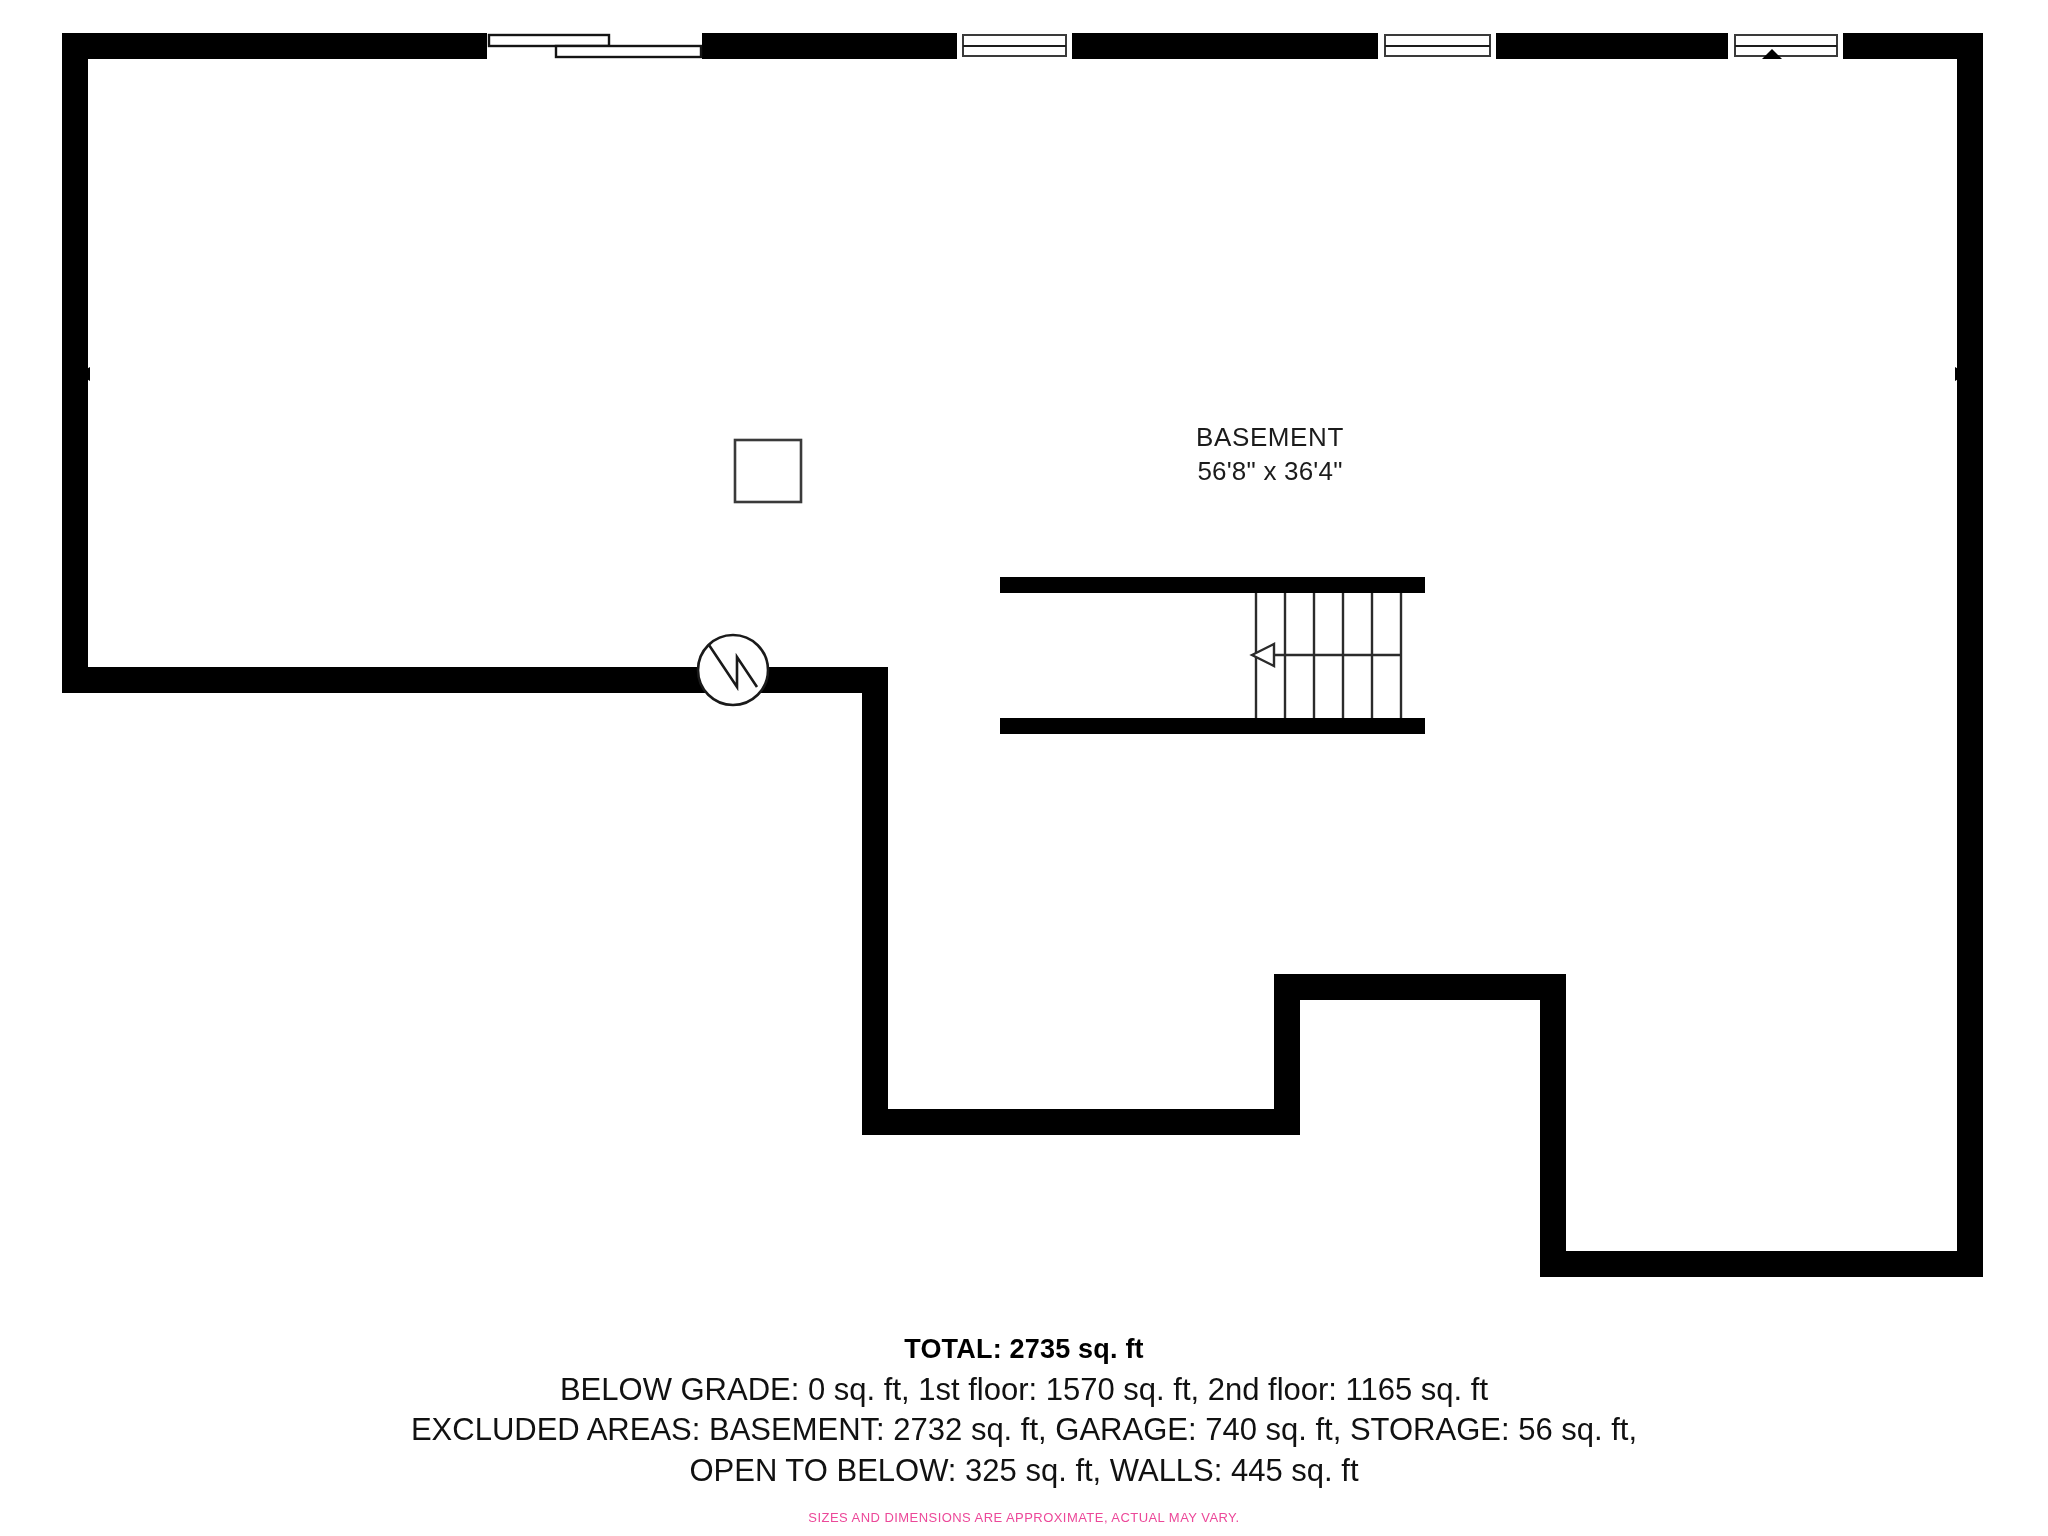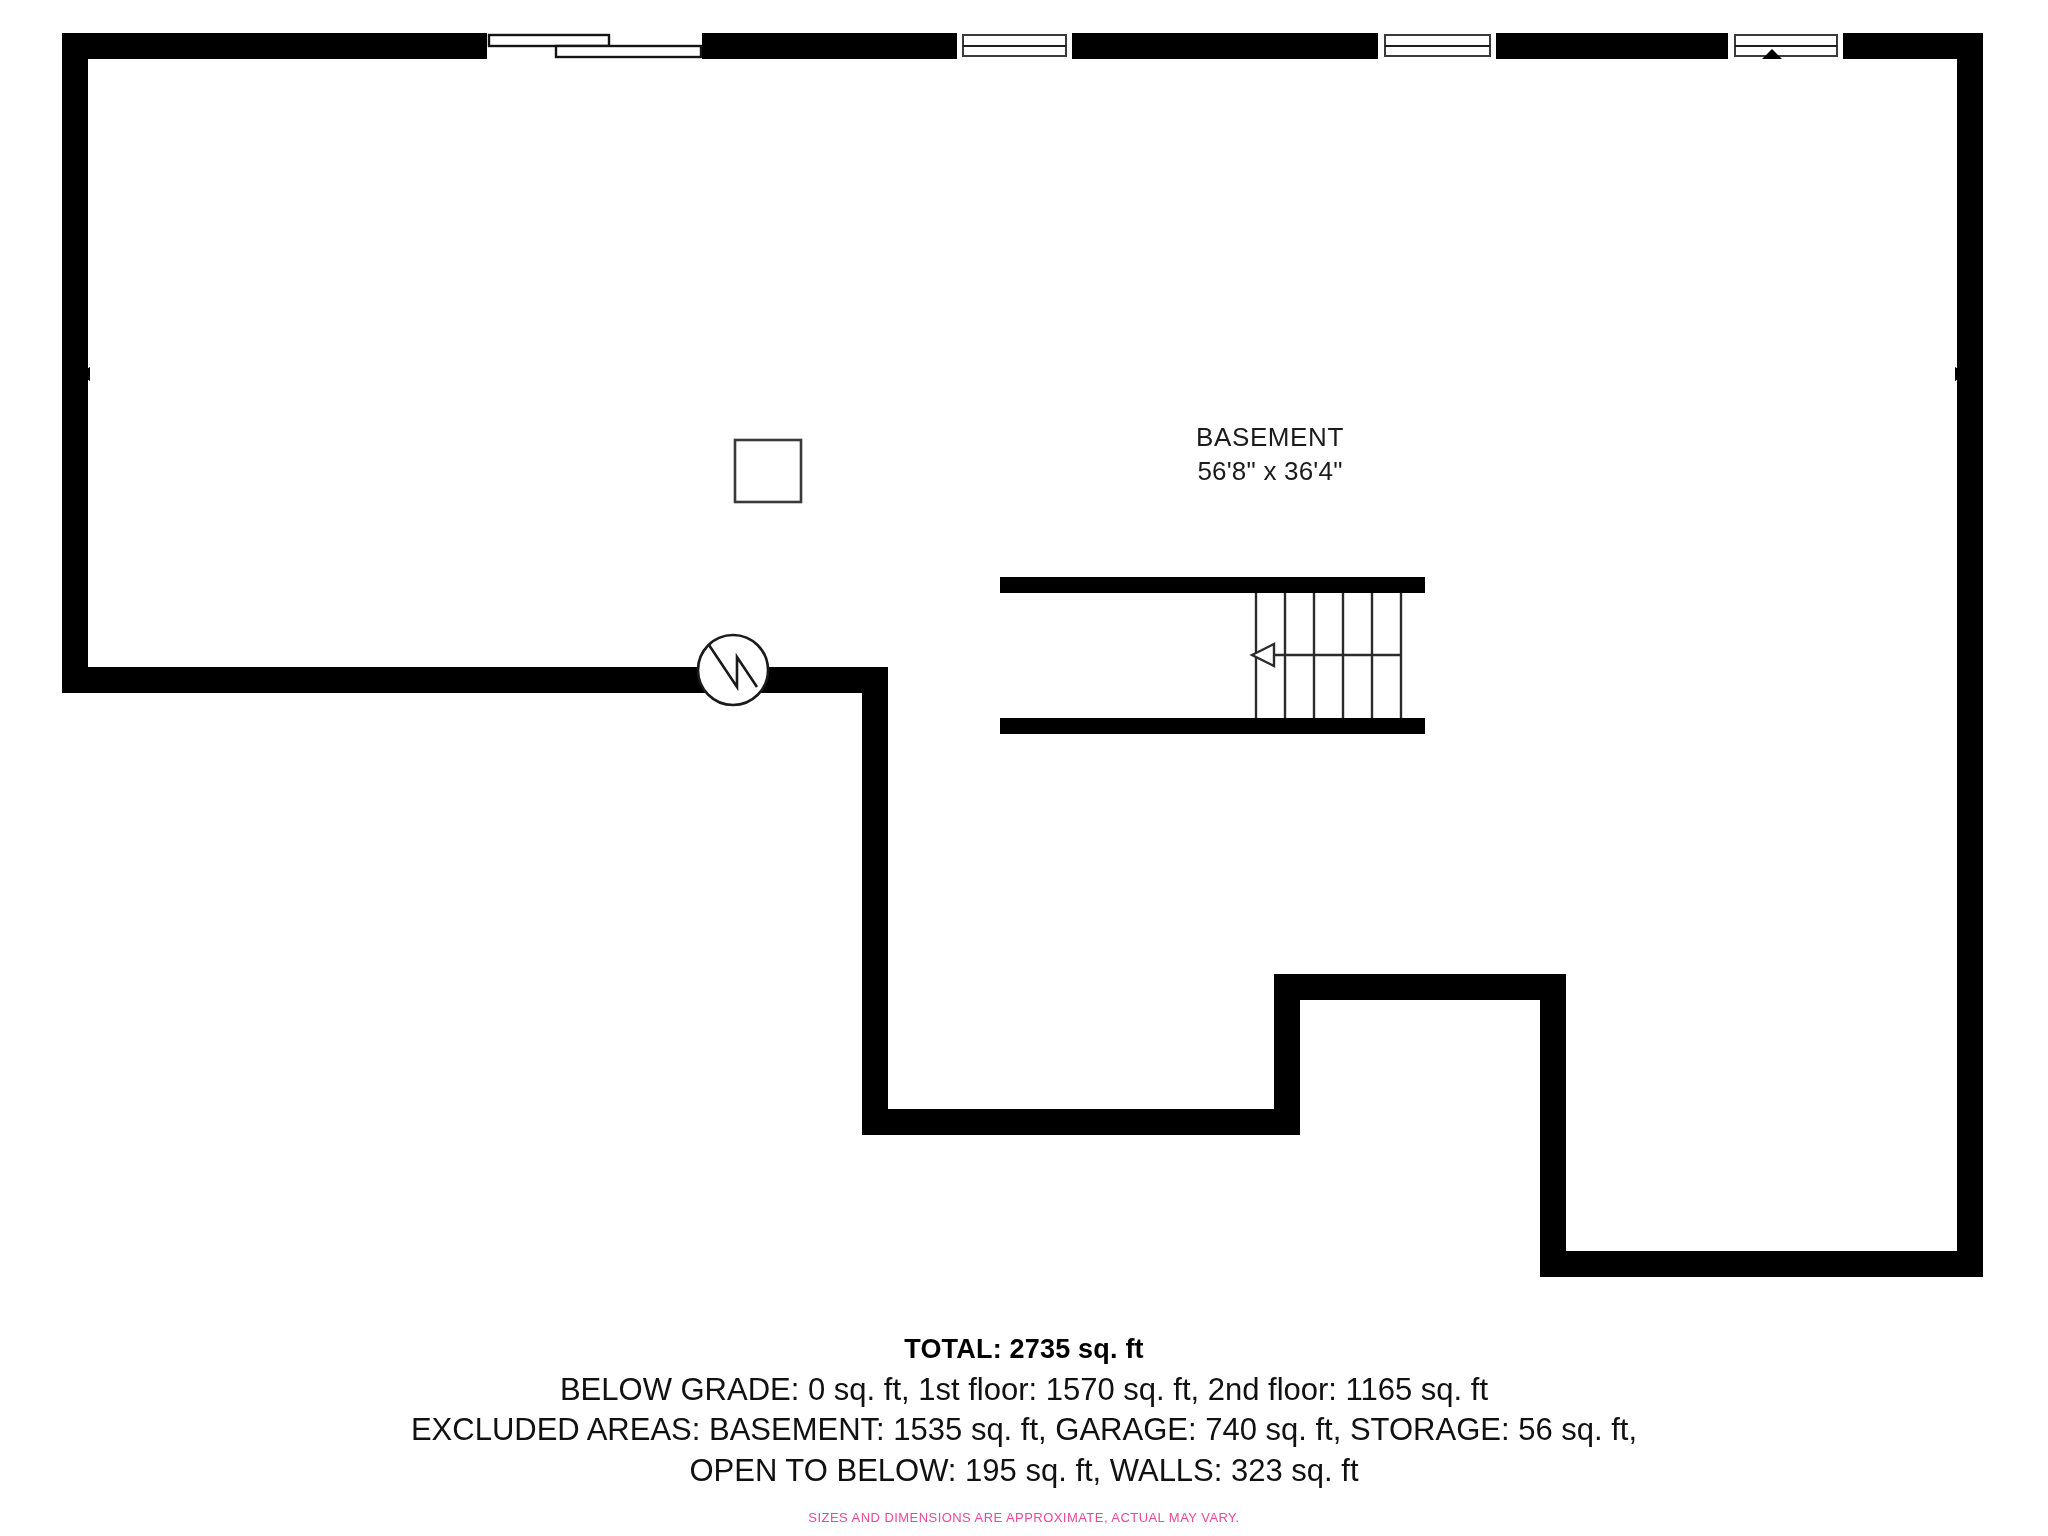--- a/index.html
+++ b/index.html
@@ -186,18 +186,18 @@
   </div>
 
   <div class="room-label" id="room-label-basement">
     <span class="room-name">BASEMENT</span>
     <span class="room-dims">56'8" x 36'4"</span>
   </div>
 
   <div id="summary-footer">
     <div id="summary-total">TOTAL: 2735 sq. ft</div>
     <div class="summary-line">BELOW GRADE: 0 sq. ft, 1st floor: 1570 sq. ft, 2nd floor: 1165 sq. ft</div>
-    <div class="summary-line">EXCLUDED AREAS: BASEMENT: 1535 sq. ft, GARAGE: 740 sq. ft, STORAGE: 56 sq. ft,</div>
-    <div class="summary-line">OPEN TO BELOW: 195 sq. ft, WALLS: 323 sq. ft</div>
+    <div class="summary-line">EXCLUDED AREAS: BASEMENT: 2732 sq. ft, GARAGE: 740 sq. ft, STORAGE: 56 sq. ft,</div>
+    <div class="summary-line">OPEN TO BELOW: 325 sq. ft, WALLS: 445 sq. ft</div>
     <div id="summary-disclaimer">SIZES AND DIMENSIONS ARE APPROXIMATE, ACTUAL MAY VARY.</div>
   </div>
 
 </div>
 
 </body></html>

